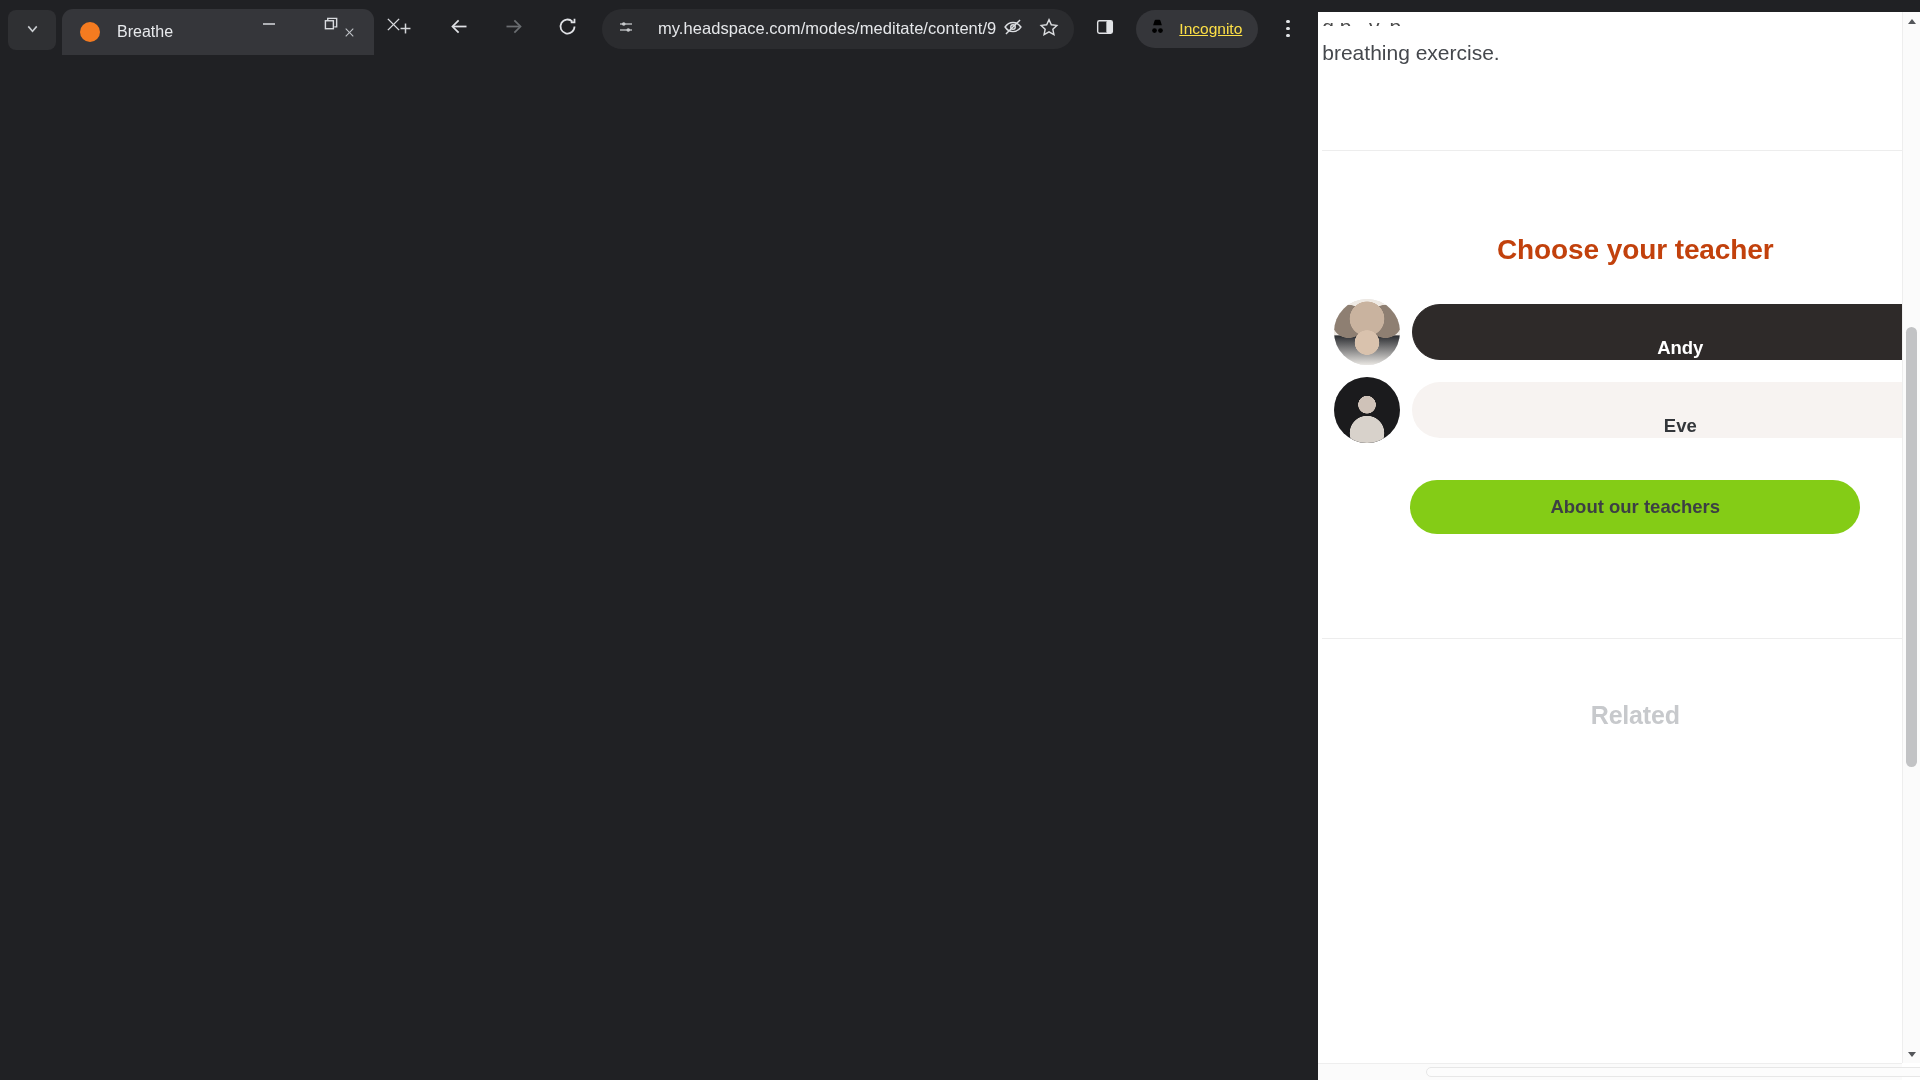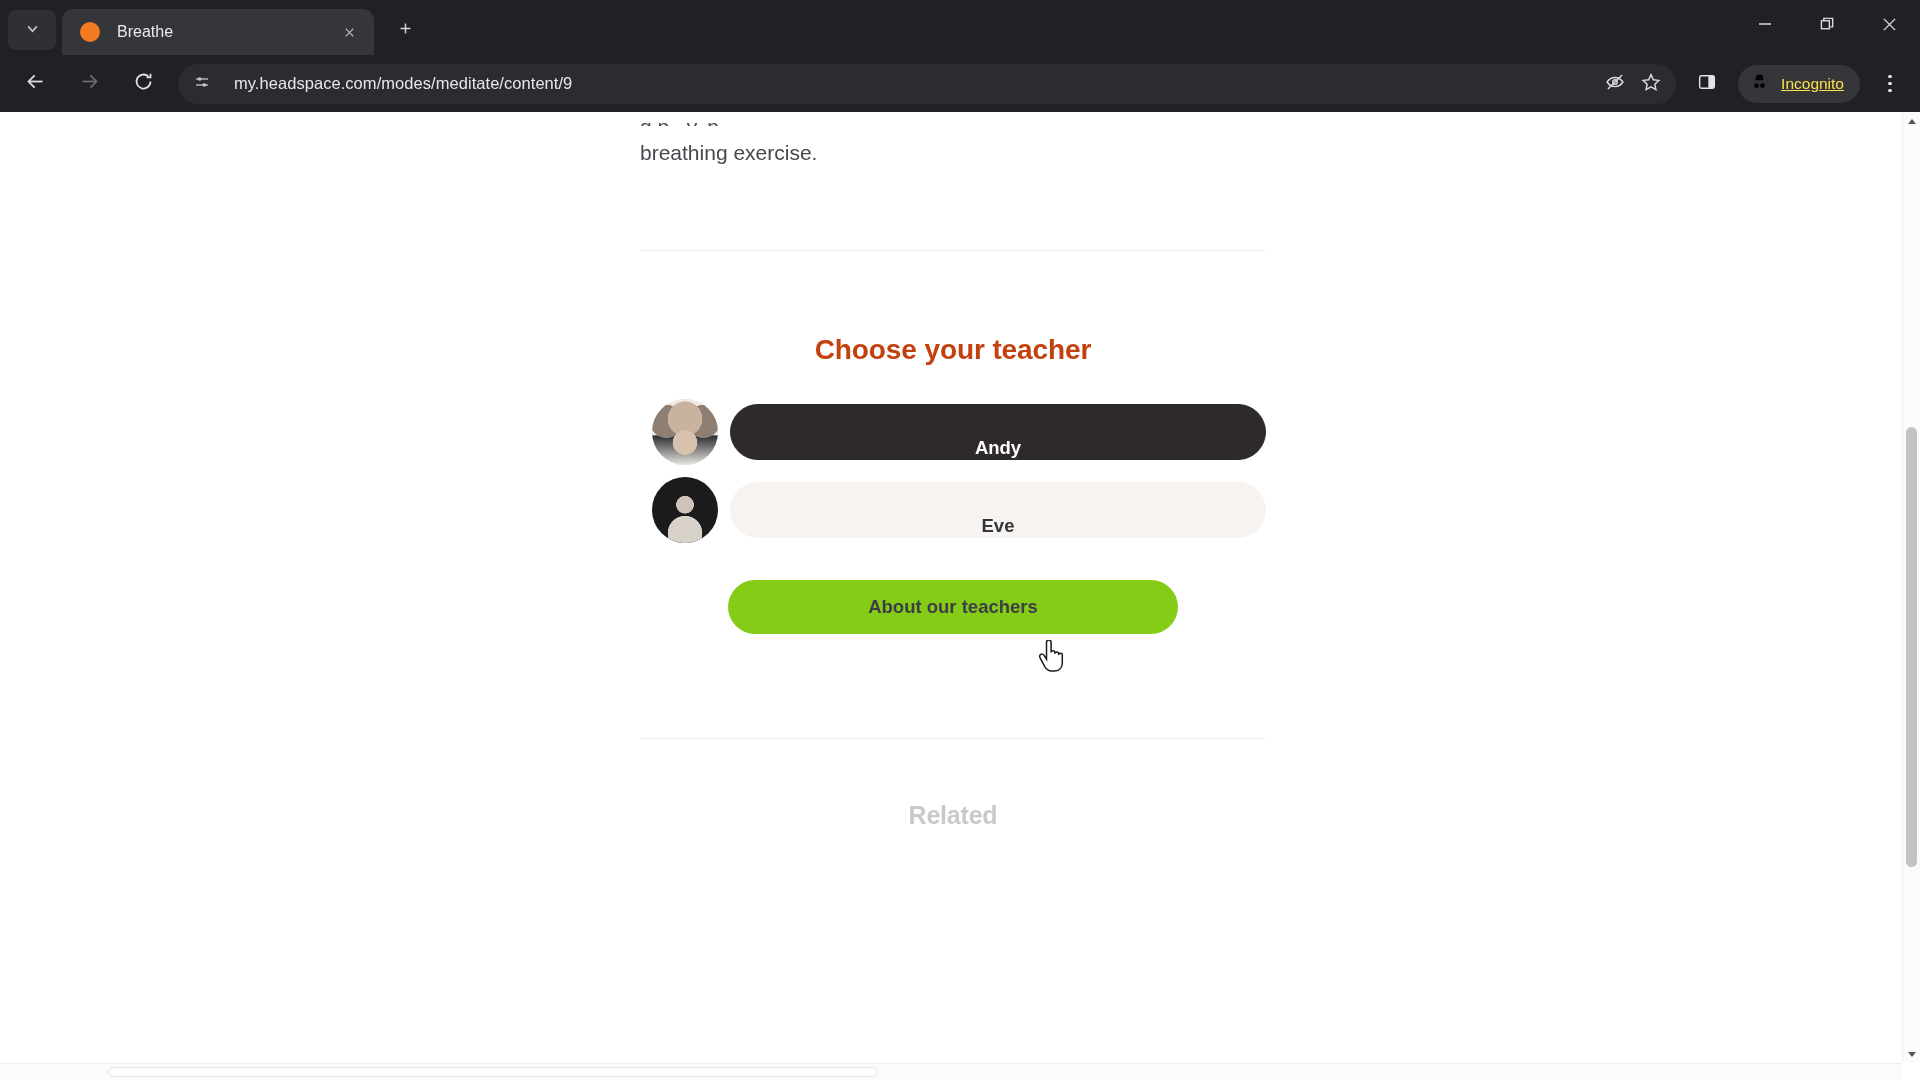--- a/index.html
+++ b/index.html
@@ -10,21 +10,21 @@
     overflow: hidden;
     font-family: "Liberation Sans", sans-serif;
     background: #202124;
   }
 
   
   .browser {
     width: 1920px;
     height: 1080px;
     display: flex;
-    flex-direction: column;
+    flex-direction: row;
     background: #202124;
   }
 
   .tabstrip {
     height: 55px;
     background: #202124;
     display: flex;
     align-items: flex-end;
     padding-left: 8px;
     flex: 0 0 auto;
@@ -200,20 +200,21 @@
     background: #e2e4e7;
     display: block;
   }
 
   
   .viewport {
     flex: 1 1 auto;
     background: #ffffff;
     position: relative;
     overflow: hidden;
+    margin-top: 12px;
   }
 
   .page {
     position: absolute;
     inset: 0 18px 17px 0;
     background: #fff;
     overflow: hidden;
   }
 
   .content-col {

